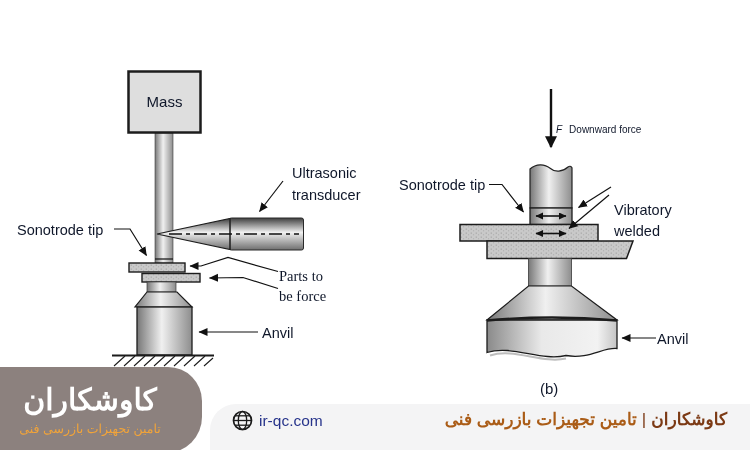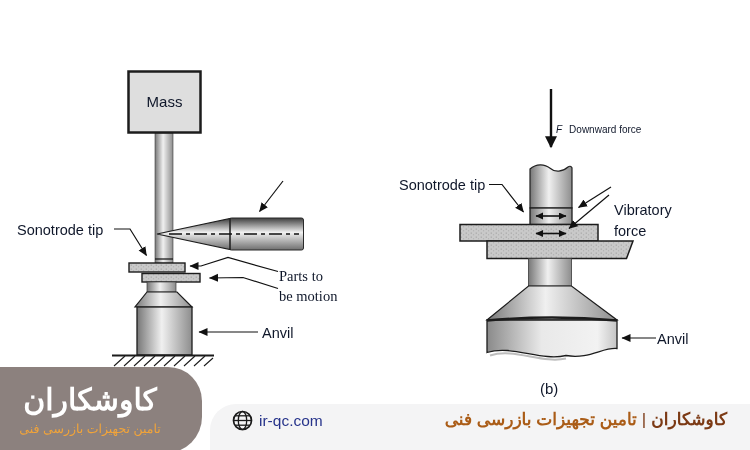--- a/index.html
+++ b/index.html
@@ -117,34 +117,38 @@
     <line x1="536" y1="233.5" x2="566" y2="233.5" stroke="#111" stroke-width="1.6" marker-start="url(#dah)" marker-end="url(#dah)"></line>
 
     <polyline points="489,184.5 502,184.5 523.5,212" fill="none" stroke="#111" stroke-width="1.2" marker-end="url(#ah)"></polyline>
     <line x1="611" y1="187" x2="578.5" y2="207.5" stroke="#111" stroke-width="1.2" marker-end="url(#ah)"></line>
     <line x1="609" y1="195" x2="569" y2="228.5" stroke="#111" stroke-width="1.2" marker-end="url(#ah)"></line>
     <line x1="656" y1="338" x2="622" y2="338" stroke="#111" stroke-width="1.2" marker-end="url(#ah)"></line>
   </svg>
 
   <div class="lbl" id="label-mass">Mass</div>
   <div class="lbl" id="label-sonotrode-a">Sonotrode tip</div>
+  <div class="lbl" id="label-transducer">
+    <div>Ultrasonic</div>
+    <div>transducer</div>
+  </div>
   <div class="lbl two-line" id="label-parts">
     <div>Parts to</div>
-    <div>be motion</div>
+    <div>be force</div>
   </div>
   <div class="lbl" id="label-anvil-a">Anvil</div>
   <div class="lbl" id="caption-a">(a)</div>
 
   <div class="lbl" id="label-force">
     <span class="fsym">F</span><span>Downward force</span>
   </div>
   <div class="lbl" id="label-sonotrode-b">Sonotrode tip</div>
   <div class="lbl" id="label-vibratory">
     <div>Vibratory</div>
-    <div>force</div>
+    <div>welded</div>
   </div>
   <div class="lbl" id="label-anvil-b">Anvil</div>
   <div class="lbl" id="caption-b">(b)</div>
 
   <div id="watermark-badge">
     <div id="watermark-brand">کاوشکاران</div>
     <div id="watermark-tagline">تامین تجهیزات بازرسی فنی</div>
   </div>
 
   <div id="globe-wrap">

